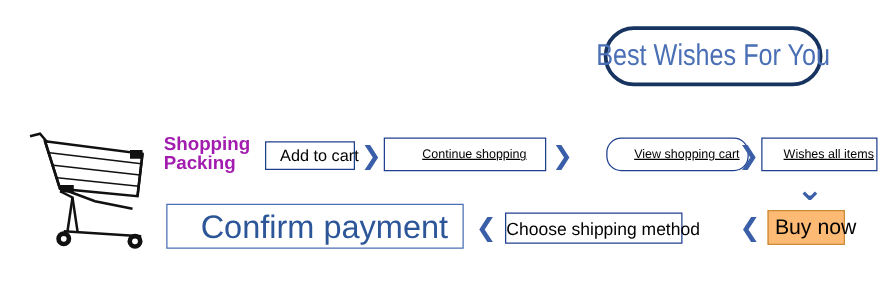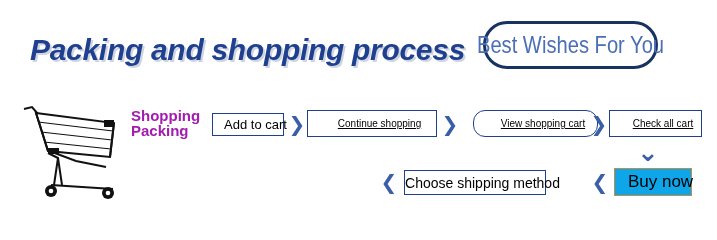--- a/index.html
+++ b/index.html
@@ -65,46 +65,45 @@
     font-family:"DejaVu Sans", sans-serif;
     display:flex;align-items:center;justify-content:center;
     line-height:1;
   }
 
   
   #b-add{left:212px;top:113px;width:72px;height:23px;}
   #a1{left:288px;top:112px;width:18px;height:24px;font-size:20px;}
   #b-cont{left:307px;top:110px;width:130px;height:27px;}
   #a2{left:441px;top:112px;width:18px;height:24px;font-size:20px;}
-  #b-view{left:473px;top:110px;width:125px;height:27px;border-radius:12px;}
+  #b-view{left:485px;top:110px;width:114px;height:27px;border-radius:12px;}
   #a3{left:590px;top:112px;width:18px;height:24px;font-size:20px;}
   #b-check{left:609px;top:110px;width:93px;height:27px;}
 
   
   #a-down{left:629px;top:141px;width:38px;height:22px;font-size:26px;}
 
   
   #b-buy{
-    left:614px;top:168px;width:78px;height:28px;
-    background:#0ea5e9;border:1.5px solid #c98b35;font-size:17px;text-align:center;
+    left:614px;top:168px;width:62px;height:28px;
+    background:#fdba74;border:1.5px solid #c98b35;font-size:17px;text-align:center;
   }
   #a4{left:591px;top:170px;width:18px;height:24px;font-size:20px;}
   #b-ship{left:404px;top:170px;width:142px;height:25px;font-size:14px;}
   #a5{left:380px;top:170px;width:18px;height:24px;font-size:20px;}
   #b-confirm{
     left:133px;top:163px;width:238px;height:36px;
     font-size:26px;color:#2d5699;border:1.5px solid #4a6fb5;
   }
 </style>
 </head>
 <body>
 
 <div id="banner">
 
-  <div class="title">Packing and shopping process</div>
 
   <div class="wishes-box">
     <div class="wishes-text">Best Wishes For You</div>
   </div>
 
   <div class="cart">
     <svg width="110" height="100" viewBox="0 0 110 100" xmlns="http://www.w3.org/2000/svg">
       <g fill="none" stroke="#111" stroke-width="2">
         <path d="M6 8 L14 6 L20 13"></path>
         <path d="M18 12 L96 22 L92 56 L30 50 Z" fill="#fff"></path>
@@ -131,22 +130,23 @@
     <span>Shopping</span>
     <span>Packing</span>
   </div>
 
   <div class="step s-small" id="b-add">Add to cart</div>
   <div class="arrow" id="a1">❯</div>
   <div class="step s-med" id="b-cont">Continue shopping</div>
   <div class="arrow" id="a2">❯</div>
   <div class="step s-med" id="b-view">View shopping cart</div>
   <div class="arrow" id="a3">❯</div>
-  <div class="step s-med" id="b-check">Check all cart</div>
+  <div class="step s-med" id="b-check">Wishes all items</div>
 
   <div class="arrow" id="a-down">⌄</div>
 
   <div class="step" id="b-buy">Buy now</div>
   <div class="arrow" id="a4">❮</div>
   <div class="step" id="b-ship">Choose shipping method</div>
   <div class="arrow" id="a5">❮</div>
+  <div class="step" id="b-confirm">Confirm payment</div>
 
 </div>
 
 </body></html>

